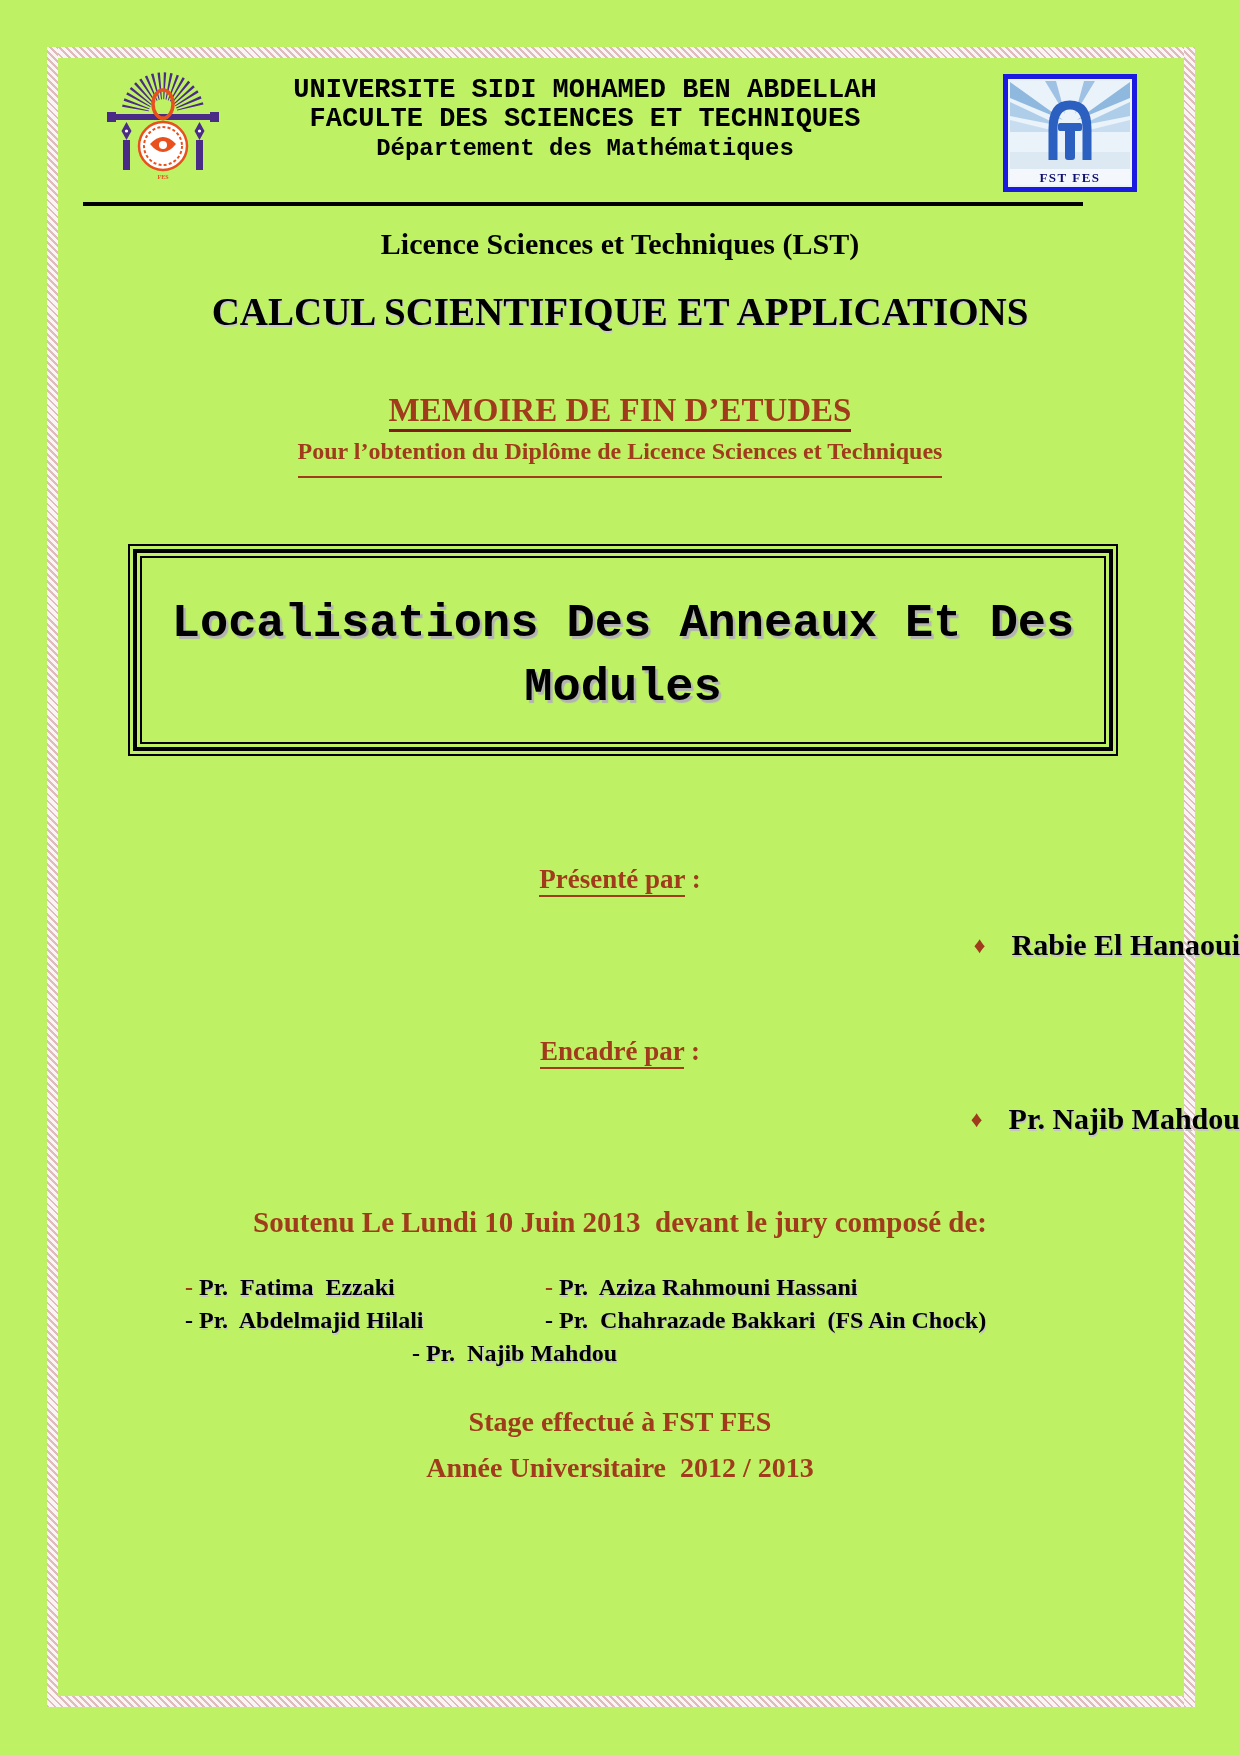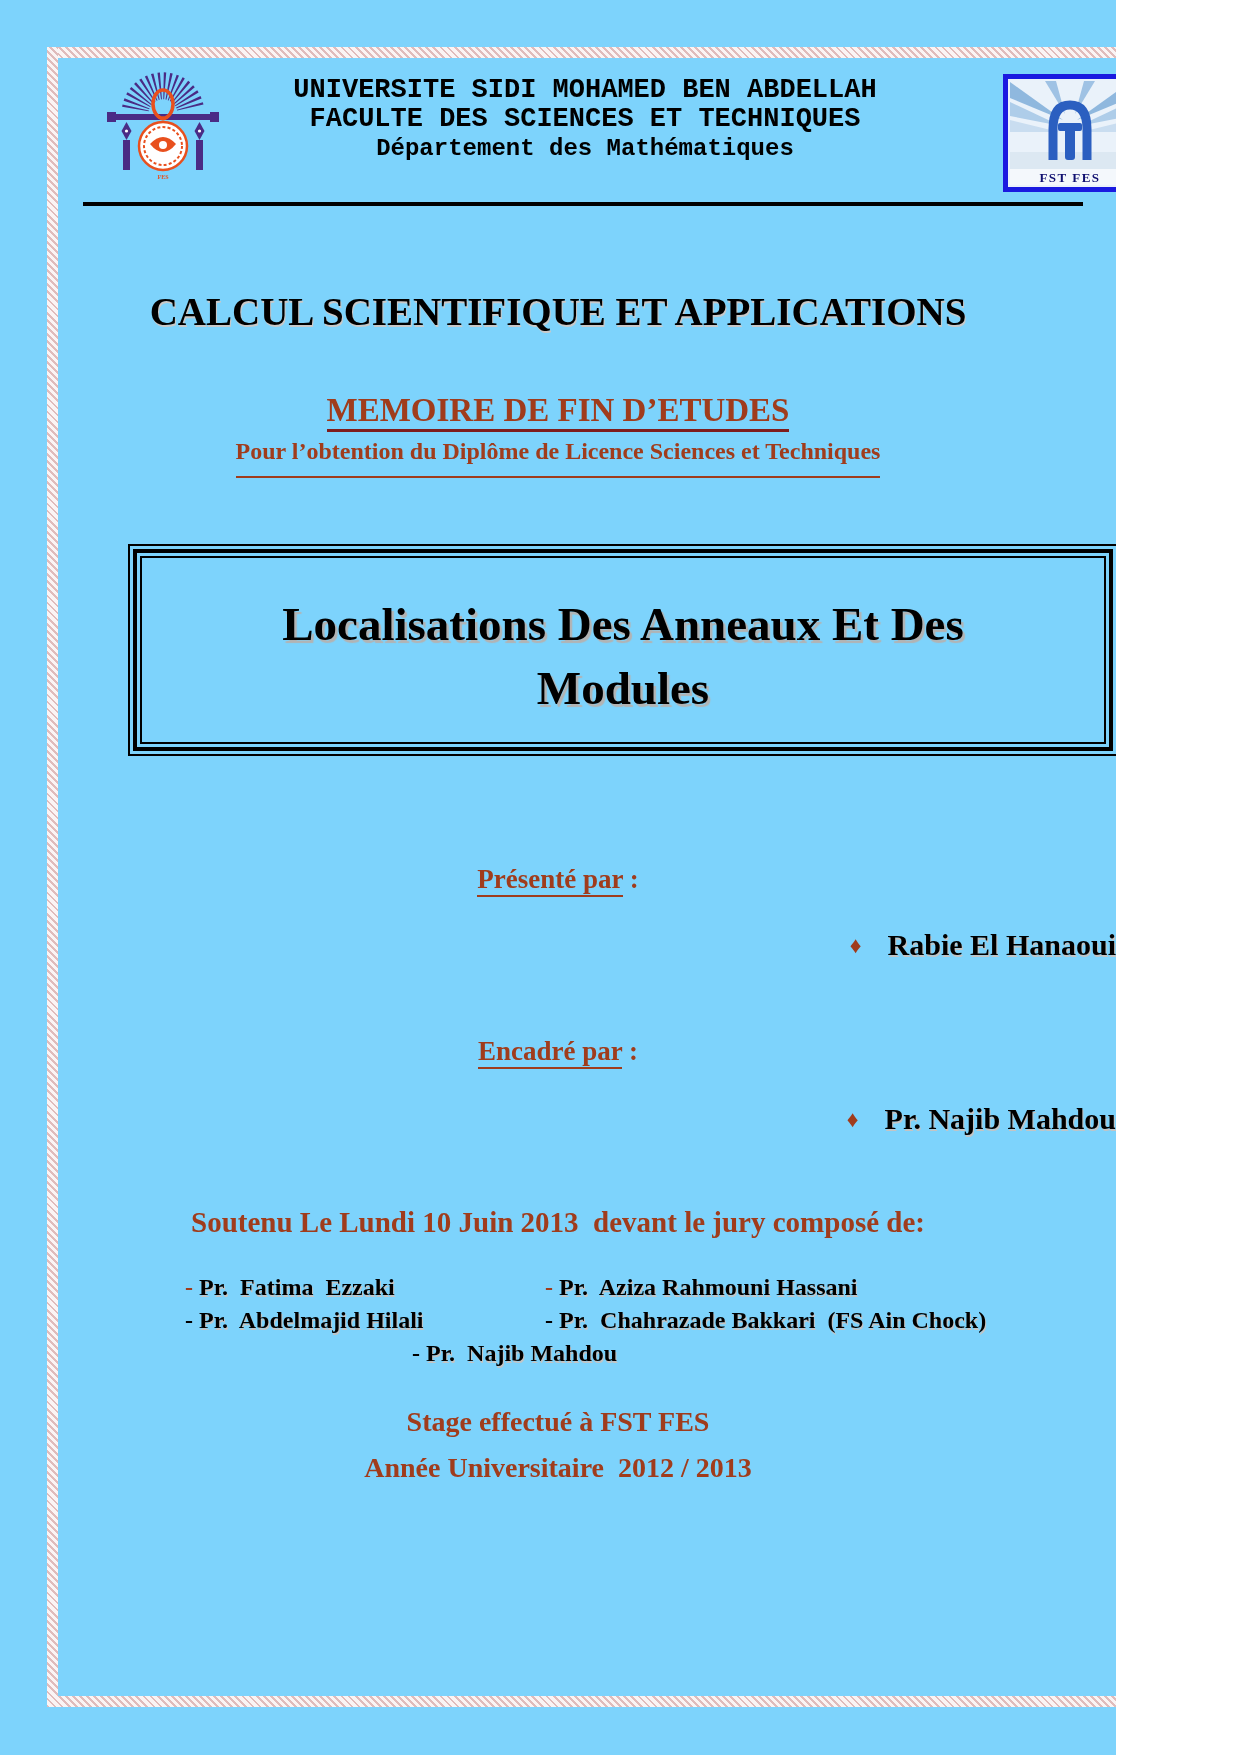--- a/index.html
+++ b/index.html
@@ -1,17 +1,17 @@
 <!DOCTYPE html>
 <html><head>
 <meta charset="utf-8">
 <title>Document</title>
 <style>
   html,body{margin:0;padding:0;background:#ffffff;}
-  .page{position:relative;width:1116px;height:1755px;background:#7dd3fc;overflow:hidden;
+  .page{position:relative;width:1240px;height:1755px;background:#bef264;overflow:hidden;
         font-family:"Liberation Serif", serif;color:#000;}
 
   
   .frame-strip{position:absolute;
     background:repeating-linear-gradient(45deg,#dfbcbc 0px,#dfbcbc 2px,#faf4f4 2px,#faf4f4 5px);}
   .frame-top{left:47px;top:47px;width:1148px;height:11px;}
   .frame-bottom{left:47px;top:1696px;width:1148px;height:11px;}
   .frame-left{left:47px;top:47px;width:11px;height:1660px;}
   .frame-right{left:1184px;top:47px;width:11px;height:1660px;}
 
@@ -31,21 +31,21 @@
   .h-memoire{top:392px;font-size:33px;color:#A03C1C;}
   .h-memoire .ul{border-bottom:3px solid #7f1d1d;padding-bottom:1px;}
   .h-purpose{top:438px;font-size:24px;color:#A03C1C;}
   .h-purpose .ul{border-bottom:2px solid #A03C1C;padding-bottom:12px;}
 
   
   .title-box{position:absolute;left:128px;top:544px;width:990px;height:212px;
     border:2px solid #000;padding:3px;box-sizing:border-box;}
   .title-box-mid{width:100%;height:100%;border:4px solid #000;padding:3px;box-sizing:border-box;}
   .title-box-inner{width:100%;height:100%;border:2px solid #000;box-sizing:border-box;
-    display:flex;flex-direction:column;align-items:center;justify-content:center;padding-top:12px;}
+    display:flex;flex-direction:column;align-items:center;justify-content:center;padding-top:12px;font-family:Liberation Mono, monospace;}
   .title-line{font-size:47px;line-height:64px;font-weight:bold;text-align:center;
     text-shadow:2.5px 2.5px 1px #b3b3b3;}
 
   
   .sec-label{font-size:27px;color:#A03C1C;}
   .sec-label .ul{border-bottom:2px solid #A03C1C;padding-bottom:1px;}
   .p-label{top:864px;}
   .e-label{top:1036px;}
   .bullet-line{font-size:30px;text-shadow:1px 1.5px 0 #c4c4c4;text-align:right;}
   .p-name{top:928px;}
@@ -117,20 +117,21 @@
     <rect x="7" y="78" width="120" height="20" fill="#dce8f2"></rect>
     <rect x="7" y="95" width="120" height="16" fill="#f4f8fc"></rect>
     <path d="M50 86 L50 55 Q50 31 67 31 Q84 31 84 55 L84 86" fill="none" stroke="#2b5fc0" stroke-width="9"></path>
     <rect x="55" y="49" width="24" height="8" rx="2" fill="#2b5fc0"></rect>
     <rect x="62" y="53" width="10" height="33" rx="3" fill="#2b5fc0"></rect>
     <text x="67" y="108" text-anchor="middle" font-size="13" font-weight="bold" fill="#101070" letter-spacing="1.5" font-family="Liberation Serif, serif">FST FES</text>
   </svg>
 
   <div class="header-rule"></div>
 
+  <div class="crow h-program">Licence Sciences et Techniques (LST)</div>
   <div class="crow h-specialty">CALCUL SCIENTIFIQUE ET APPLICATIONS</div>
   <div class="crow h-memoire"><span class="ul">MEMOIRE DE FIN D’ETUDES</span></div>
   <div class="crow h-purpose"><span class="ul">Pour l’obtention du Diplôme de Licence Sciences et Techniques</span></div>
 
   <div class="title-box">
     <div class="title-box-mid">
       <div class="title-box-inner">
         <div class="title-line">Localisations Des Anneaux Et Des</div>
         <div class="title-line">Modules</div>
       </div>

